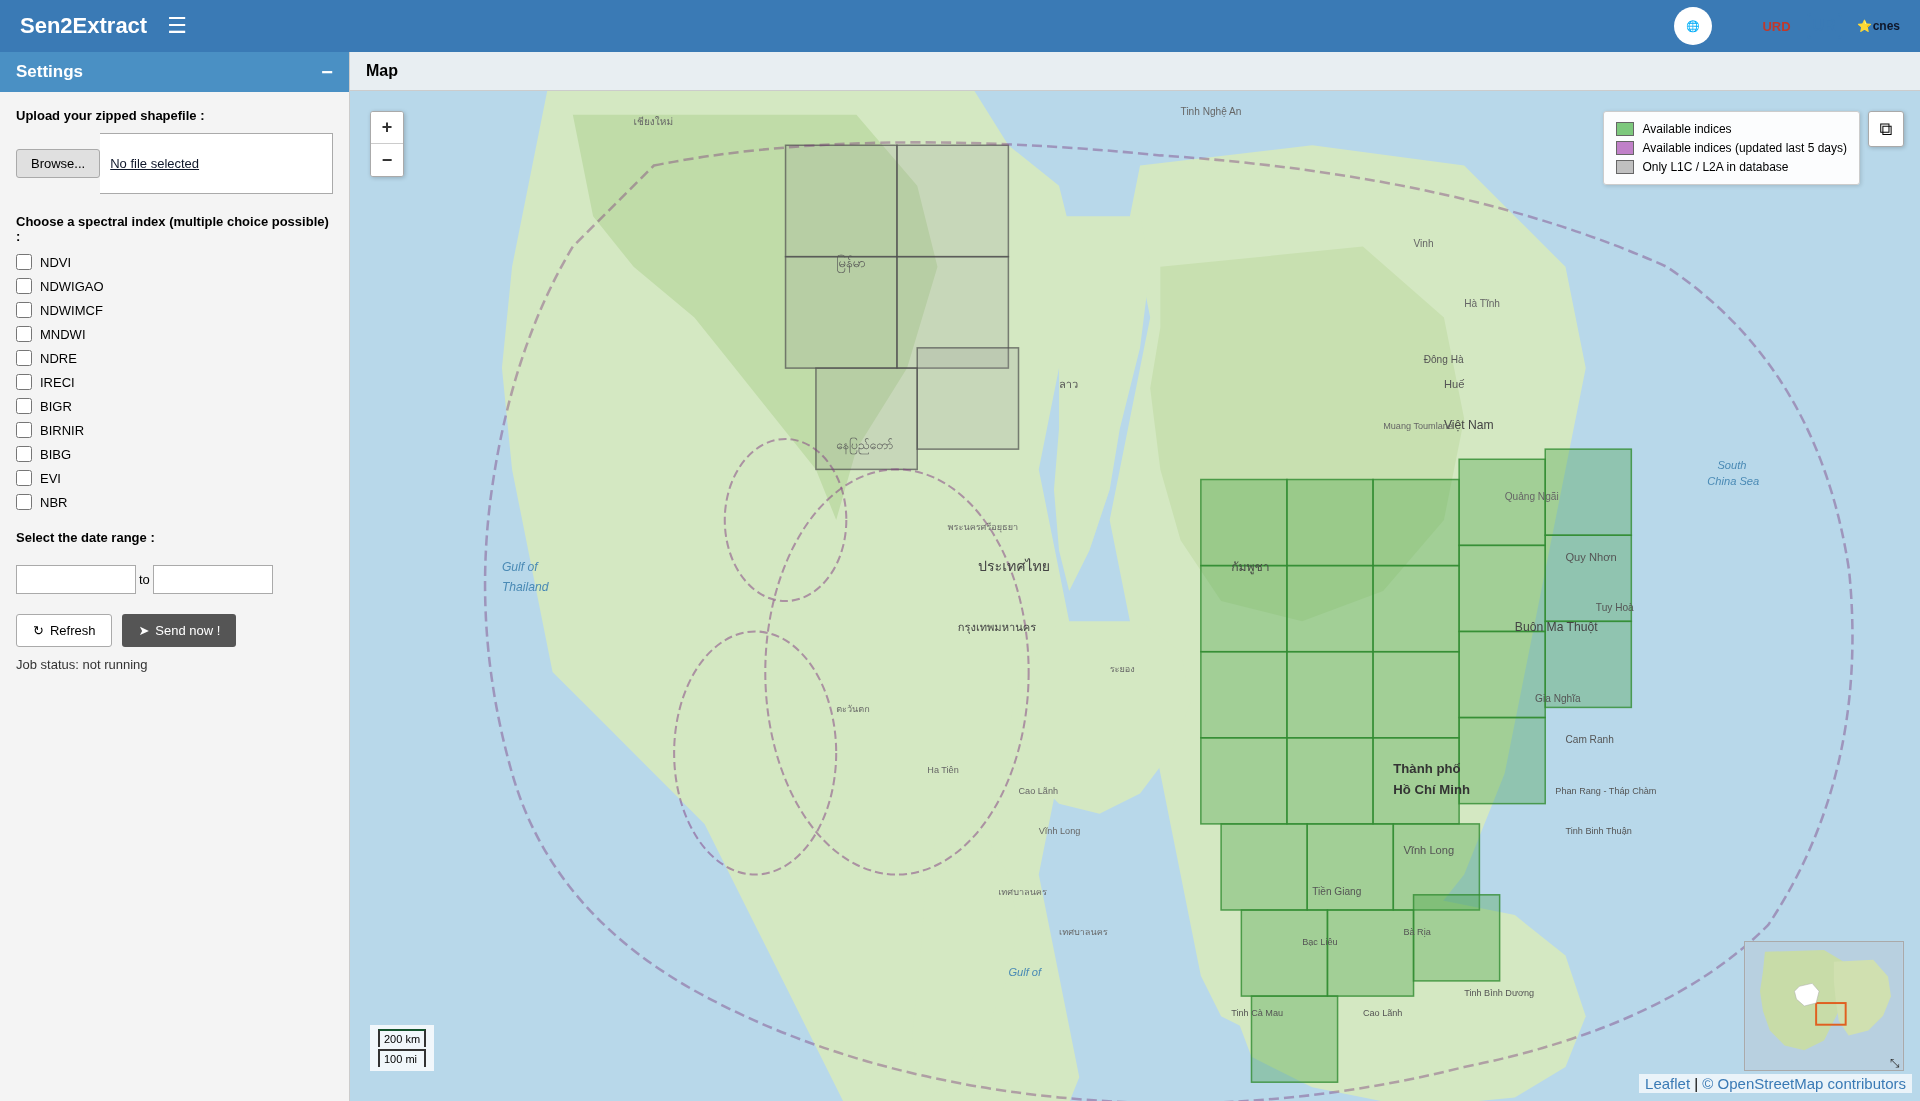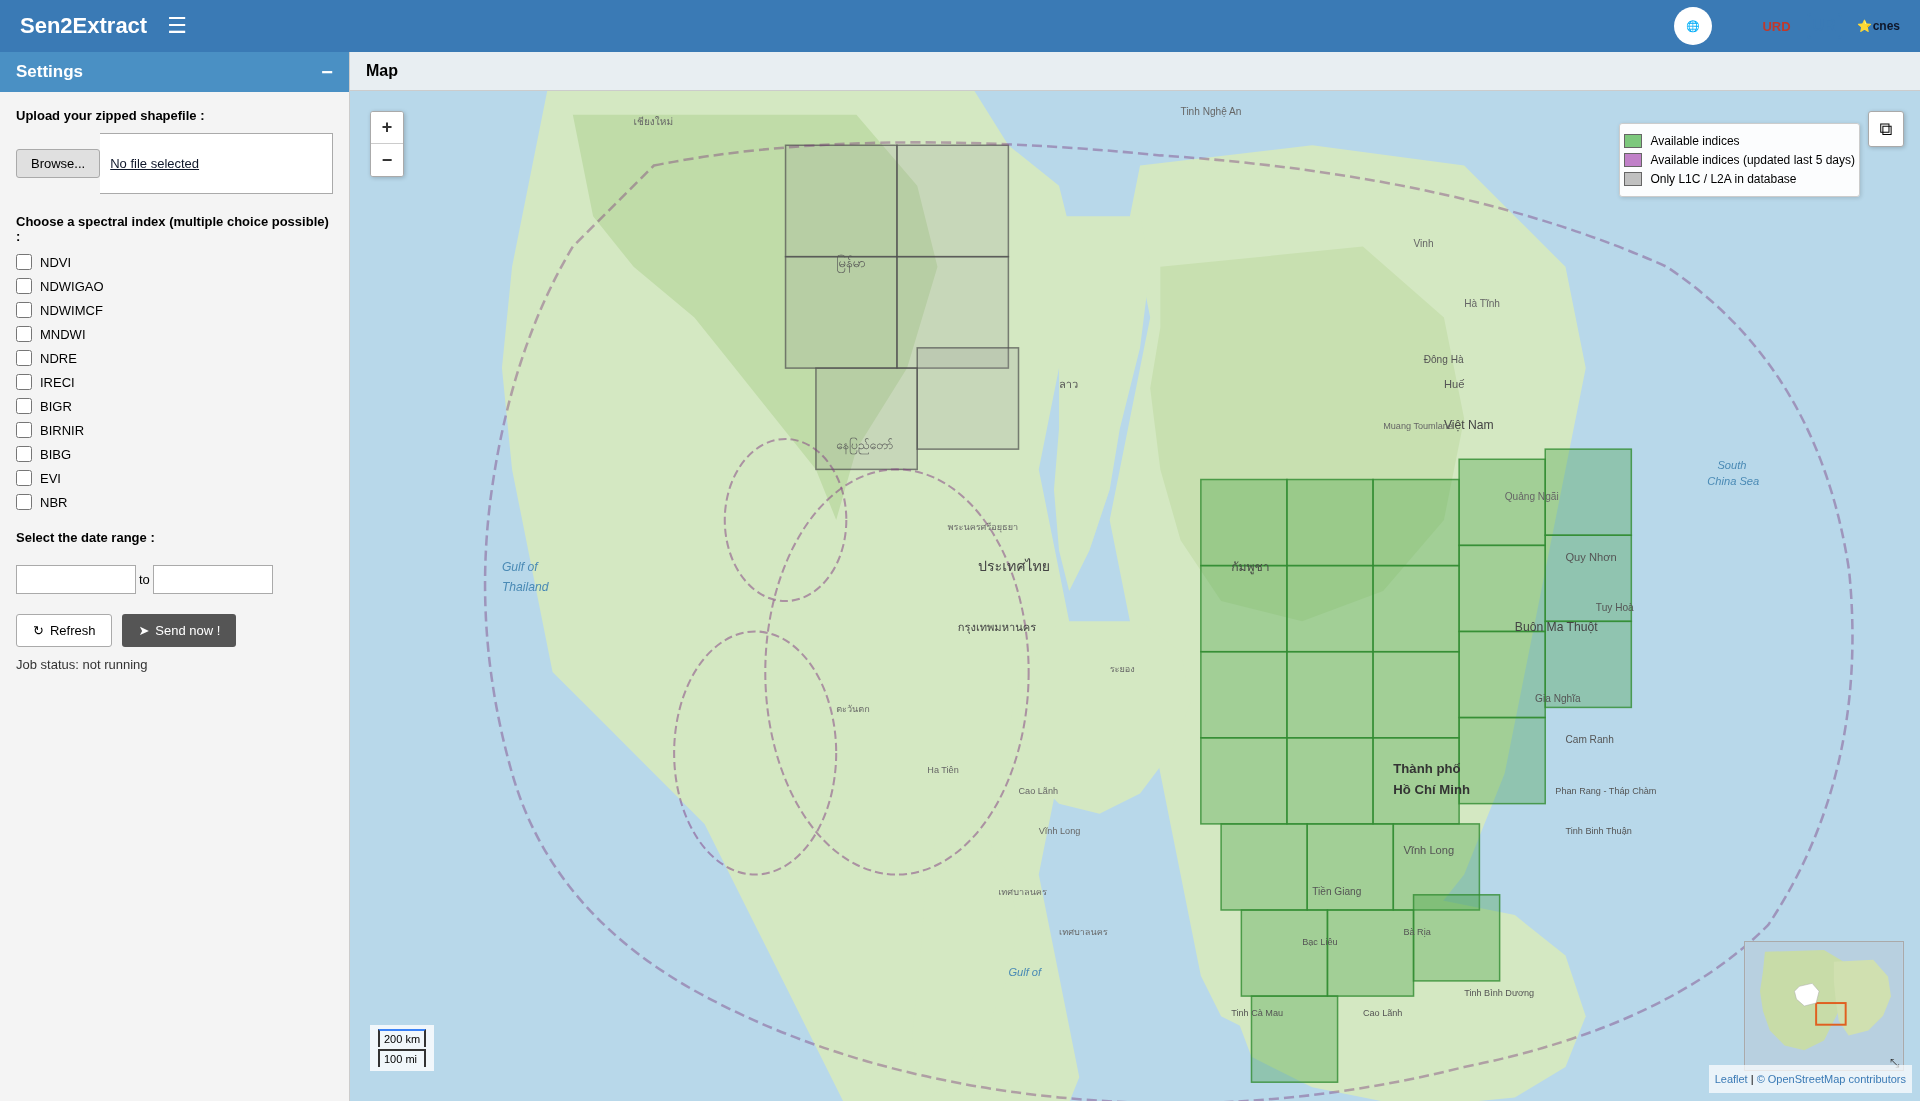--- a/index.html
+++ b/index.html
@@ -248,26 +248,26 @@
       color: #333;
       border: none;
       background: white;
       border-bottom: 1px solid #ccc;
     }
     .zoom-btn:last-child { border-bottom: none; }
 
     
     .map-legend {
       position: absolute;
-      top: 32px;
+      top: 20px;
       right: 60px;
       background: rgba(255,255,255,0.95);
       border: 1px solid #ccc;
       border-radius: 3px;
-      padding: 10px 4px;
+      padding: 10px 12px;
       font-size: 12px;
       box-shadow: 1px 1px 4px rgba(0,0,0,0.15);
     }
     .legend-item {
       display: flex;
       align-items: center;
       gap: 8px;
       margin-bottom: 5px;
     }
     .legend-item:last-child { margin-bottom: 0; }
@@ -303,23 +303,23 @@
       background: rgba(255,255,255,0.8);
       padding: 4px 8px;
       font-size: 11px;
     }
 
     
     .attribution {
       position: absolute;
       bottom: 8px;
       right: 8px;
-      font-size: 11px;
+      font-size: 15px;
       background: rgba(255,255,255,0.7);
-      padding: 8px 6px;
+      padding: 1px 6px;
     }
     .attribution a { color: #3a7ab5; text-decoration: none; }
 
     
     .mini-map {
       position: absolute;
       bottom: 30px;
       right: 16px;
       width: 160px;
       height: 130px;
@@ -577,21 +577,21 @@
           <div class="legend-color" style="background:#c0c0c0;"></div>
           <span>Only L1C / L2A in database</span>
         </div>
       </div>
 
       <div class="layers-btn">
         <span>⧉</span>
       </div>
 
       <div class="scale-bar">
-        <div style="border-top: 2px solid #3b82f6; border-left: 2px solid #333; border-right: 2px solid #333; padding: 2px 4px; font-size:11px;">200 km</div>
+        <div style="border-top: 2px solid #14532d; border-left: 2px solid #333; border-right: 2px solid #333; padding: 2px 4px; font-size:11px;">200 km</div>
         <div style="border-top: 2px solid #333; border-left: 2px solid #333; border-right: 2px solid #333; padding: 2px 4px; font-size:11px; margin-top:2px;">100 mi</div>
       </div>
 
       <div class="mini-map">
         <svg width="100%" height="100%" viewBox="0 0 160 130" xmlns="http://www.w3.org/2000/svg">
           <rect width="160" height="130" fill="#b8d0e0"></rect>
 
           <path d="M 20 10 L 80 8 L 100 20 L 110 40 L 100 60 L 90 80 L 80 100 L 60 110 L 40 105 L 25 90 L 18 70 L 15 50 L 18 30 Z" fill="#c8dca8"></path>
           <path d="M 90 20 L 130 18 L 145 35 L 148 55 L 140 75 L 125 90 L 105 95 L 95 80 L 92 60 L 90 40 Z" fill="#d0e0b0"></path>
 

